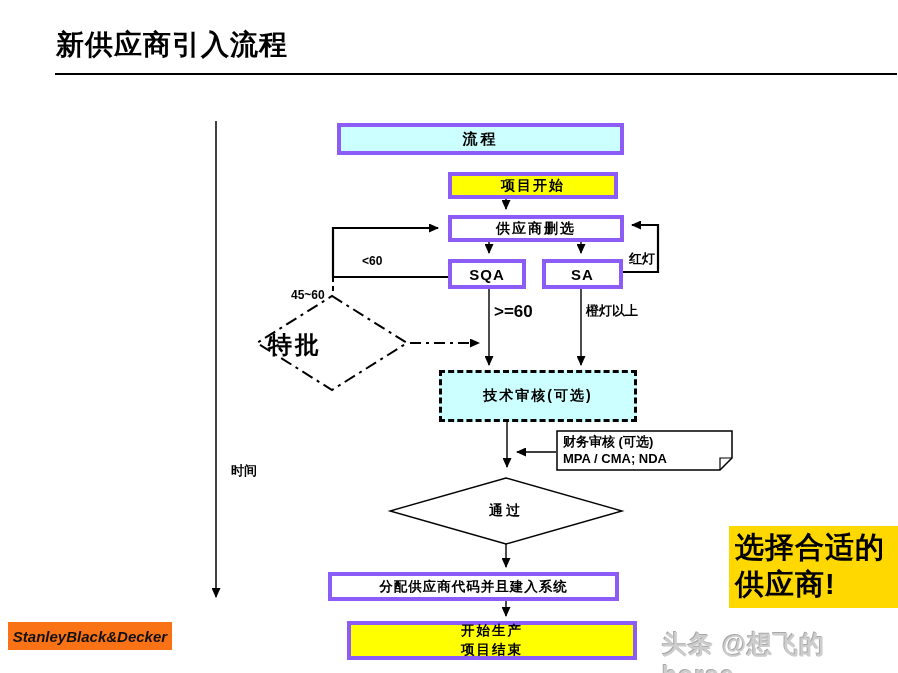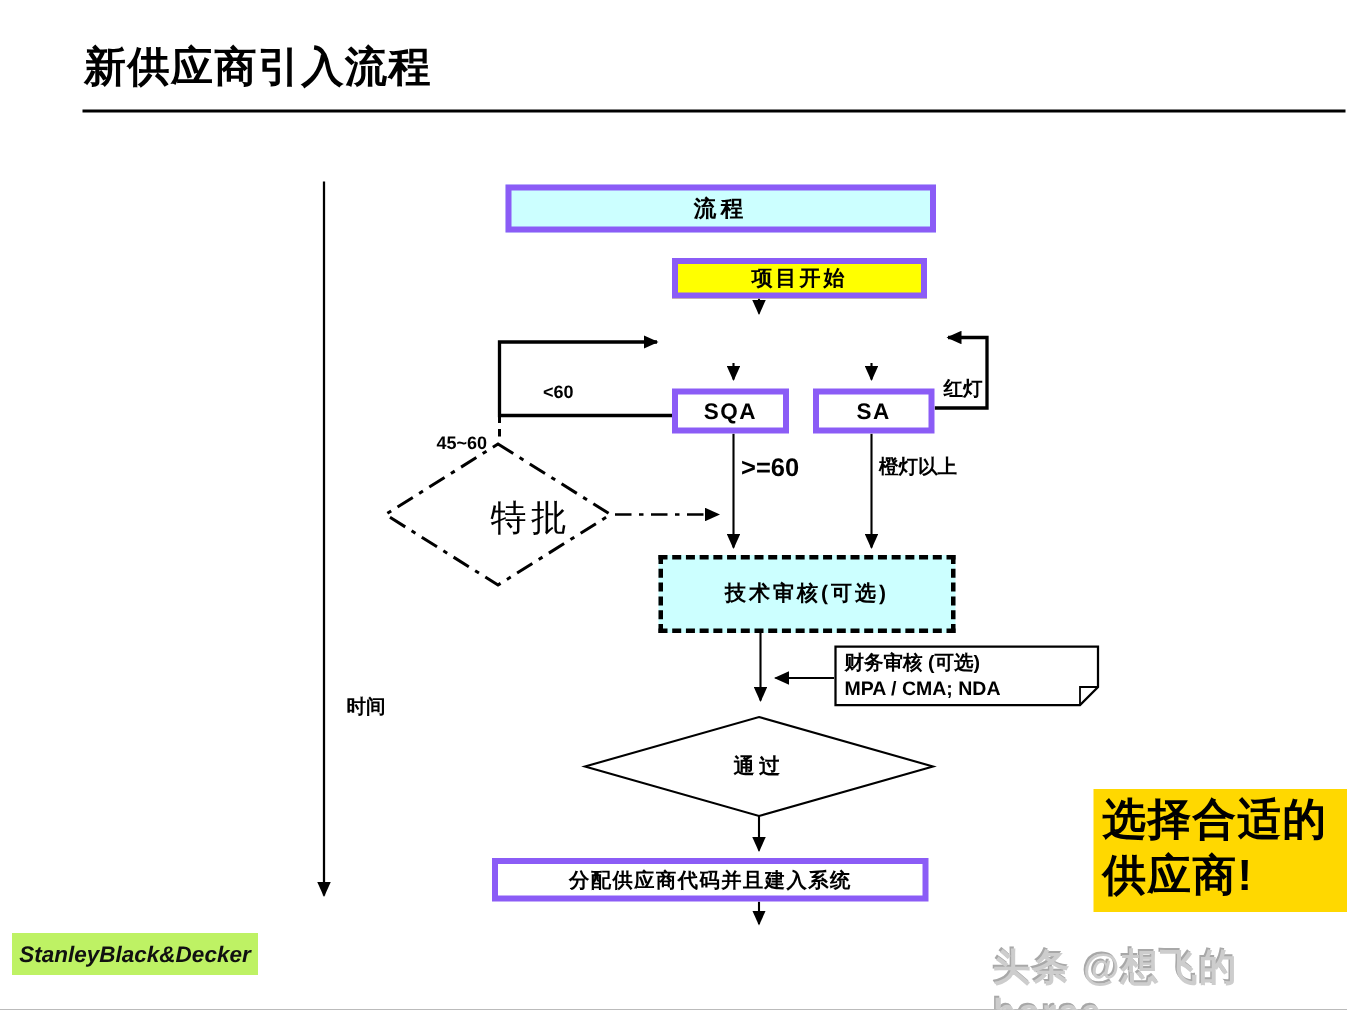--- a/index.html
+++ b/index.html
@@ -19,21 +19,21 @@
   .hdr{left:337px;top:123px;width:287px;height:32px;font-size:15px;letter-spacing:3px;}
   .start{left:448px;top:172px;width:170px;height:27px;}
   .screening{left:448px;top:215px;width:176px;height:27px;}
   .sqa{left:448px;top:259px;width:78px;height:30px;font-size:15px;letter-spacing:1px;}
   .sa{left:542px;top:259px;width:81px;height:30px;font-size:15px;letter-spacing:1px;}
   .tech{left:439px;top:370px;width:198px;height:52px;border:3px dashed #000;}
   .assign{left:328px;top:572px;width:291px;height:29px;font-size:13.5px;letter-spacing:1px;}
   .endbox{left:347px;top:621px;width:290px;height:39px;font-size:13.5px;}
   .edge-label{font-weight:bold;font-size:12px;letter-spacing:0;}
   .zh-label{font-weight:bold;font-size:13px;}
-  .special-text{left:281px;top:329px;width:100px;text-align:right;font-size:24px;font-weight:normal;letter-spacing:3px;}
+  .special-text{left:268px;top:329px;width:100px;text-align:left;font-size:24px;font-weight:bold;letter-spacing:3px;}
   .pass-text{left:446px;top:502px;width:120px;text-align:center;font-size:14px;font-weight:bold;letter-spacing:3px;}
   .note-text{left:563px;top:434px;font-size:13px;font-weight:bold;line-height:1.3;}
   .highlight{
     left:729px;top:526px;width:169px;height:82px;box-sizing:border-box;padding:3px 0 0 6px;
     font-size:29px;font-weight:bold;line-height:1.28;letter-spacing:1px;
   }
   .logo{
     left:8px;top:622px;width:164px;height:28px;display:flex;align-items:center;justify-content:center;
     font-size:15px;font-weight:bold;font-style:italic;letter-spacing:0;color:#111;
   }
@@ -78,39 +78,44 @@
     <polygon points="506,478 622,511 506,544 390,511" fill="#ffffff" stroke="#000" stroke-width="1.4"></polygon>
     <line x1="506" y1="544" x2="506" y2="567" stroke="#000" stroke-width="1.4" marker-end="url(#arr)"></line>
     <line x1="506" y1="601" x2="506" y2="616" stroke="#000" stroke-width="1.4" marker-end="url(#arr)"></line>
   </svg>
 
   <div class="abs slide-title">新供应商引入流程</div>
   <div class="abs title-rule"></div>
 
   <div class="abs node hdr" style="background-color: rgb(204, 255, 255);">流程</div>
   <div class="abs node start" style="background-color: rgb(255, 255, 0);">项目开始</div>
+  <div class="abs node screening">供应商删选</div>
   <div class="abs node sqa">SQA</div>
   <div class="abs node sa">SA</div>
   <div class="abs node tech" style="background-color: rgb(204, 255, 255);">技术审核(可选)</div>
   <div class="abs special-text">特批</div>
   <div class="abs note-text">
     <div>财务审核 (可选)</div>
     <div>MPA / CMA; NDA</div>
   </div>
   <div class="abs pass-text">通过</div>
   <div class="abs node assign">分配供应商代码并且建入系统</div>
+  <div class="abs node endbox two-line" style="background-color: rgb(255, 255, 0);">
+    <div>开始生产</div>
+    <div>项目结束</div>
+  </div>
 
   <div class="abs edge-label" style="left:362px;top:254px;">&lt;60</div>
   <div class="abs edge-label" style="left:291px;top:288px;">45~60</div>
   <div class="abs edge-label" style="left:494px;top:302px;font-size:17px;">&gt;=60</div>
   <div class="abs zh-label" style="left:629px;top:250px;">红灯</div>
   <div class="abs zh-label" style="left:586px;top:302px;">橙灯以上</div>
   <div class="abs zh-label" style="left:231px;top:462px;">时间</div>
 
   <div class="abs highlight" style="background-color: rgb(255, 216, 0);">
     <div>选择合适的</div>
     <div>供应商!</div>
   </div>
 
-  <div class="abs logo" style="background-color: #bef264;">StanleyBlack&amp;Decker</div>
+  <div class="abs logo" style="background-color: #f97316;">StanleyBlack&amp;Decker</div>
   <div class="abs watermark">头条 @想飞的horse</div>
 
 </div>
 
 </body></html>

